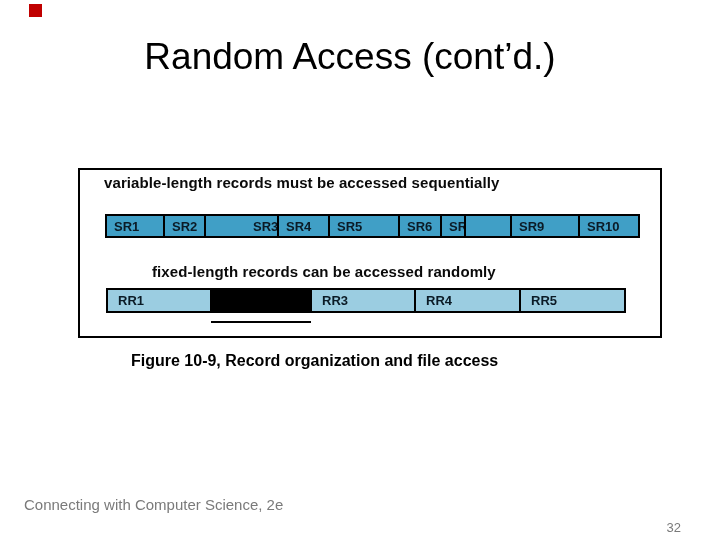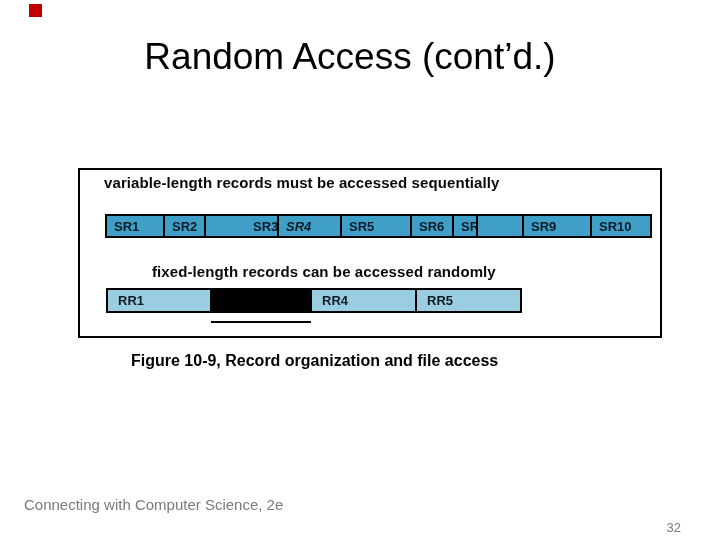--- a/index.html
+++ b/index.html
@@ -51,32 +51,33 @@
 <div class="marker"></div>
 
 <div class="slide-title">Random Access (cont’d.)</div>
 
 <div class="figure-box">
   <div class="fig-label l1">variable-length records must be accessed sequentially</div>
   <div class="rec-row sr-row">
       <div class="cell sr-cell" style="width: 58px;">SR1</div>
       <div class="cell sr-cell" style="width: 41px;">SR2</div>
       <div class="cell sr-cell" style="width: 73px; padding-left: 47px;">SR3</div>
-      <div class="cell sr-cell" style="width: 63px; font-style: italic;">SR4</div>
+      <div class="cell sr-cell" style="width: 51px;">SR4</div>
       <div class="cell sr-cell" style="width: 70px;">SR5</div>
       <div class="cell sr-cell" style="width: 42px;">SR6</div>
       <div class="cell sr-cell" style="width: 24px;">SR7</div>
       <div class="cell sr-cell" style="width: 41px; padding-left: 44px;">SR8</div>
       <div class="cell sr-cell" style="width: 68px;">SR9</div>
       <div class="cell sr-cell" style="width: 60px;">SR10</div>
     </div>
   <div class="fig-label l2">fixed-length records can be accessed randomly</div>
   <div class="rec-row rr-row">
       <div class="cell rr-cell" style="width: 104px;">RR1</div>
       <div class="cell rr-cell" style="width: 100px; margin-top: 32px;">RR2</div>
+      <div class="cell rr-cell" style="width: 104px;">RR3</div>
       <div class="cell rr-cell" style="width: 105px;">RR4</div>
       <div class="cell rr-cell" style="width: 105px;">RR5</div>
     </div>
 </div>
 
 <div class="fig-caption">Figure 10-9, Record organization and file access</div>
 
 <div class="footer-book">Connecting with Computer Science, 2e</div>
 <div class="footer-page">32</div>
 

